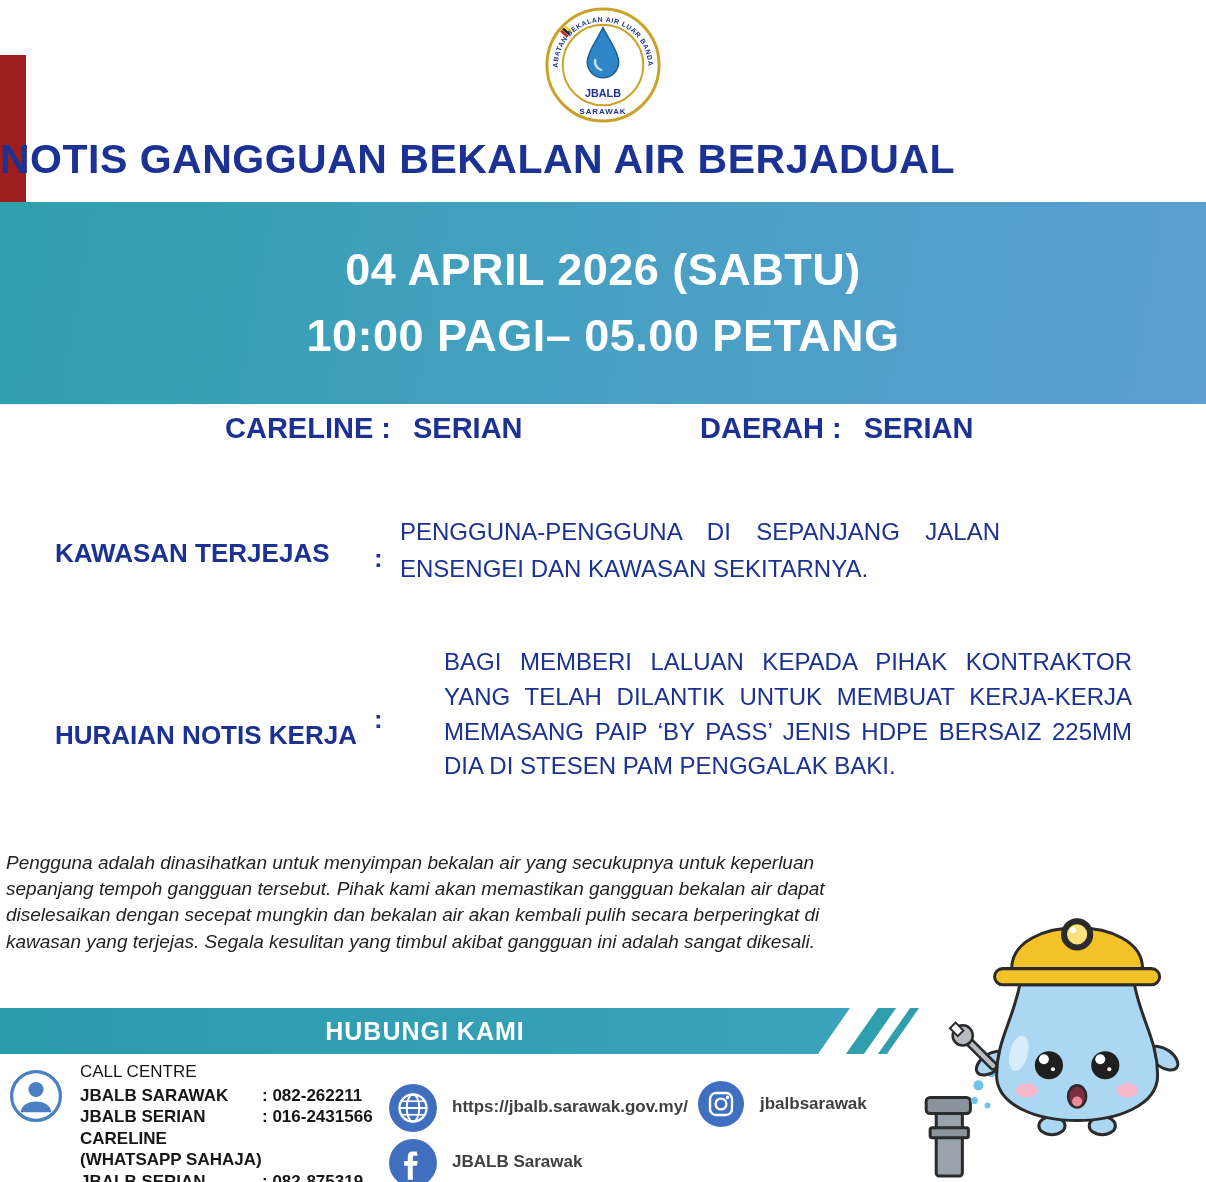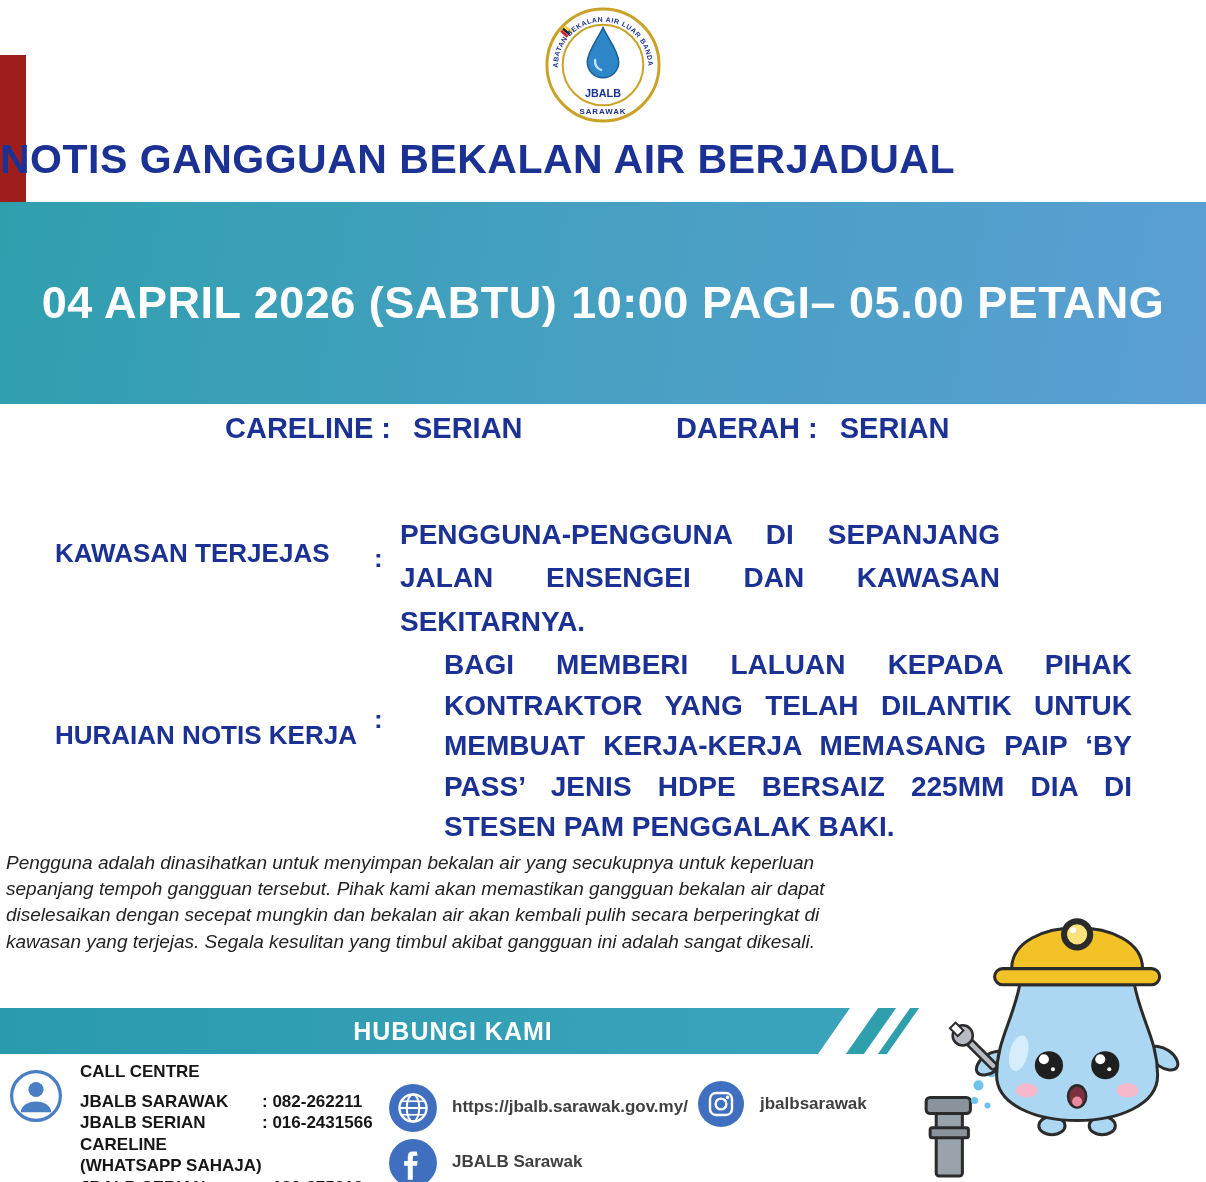--- a/index.html
+++ b/index.html
@@ -17,36 +17,36 @@
   
   .title{
     position:absolute;top:136px;left:0;width:100%;text-align:left;
     font-size:41px;font-weight:700;letter-spacing:.5px;color:#1b3193;
   }
 
   
   .banner{
     position:absolute;top:202px;left:0;width:1206px;height:202px;
     background:linear-gradient(100deg,#2f9fae 0%,#45a0c0 45%,#5b9fd4 100%);
-    display:flex;flex-direction:row;align-items:center;justify-content:center;gap:14px;
+    display:flex;flex-direction:column;align-items:center;justify-content:center;gap:14px;
   }
   .banner .line{color:#ffffff;font-size:45px;font-weight:800;letter-spacing:.5px;}
 
   
   .region{position:absolute;top:412px;left:0;width:100%;height:40px;font-size:29px;font-weight:800;}
   .region .grp{position:absolute;top:0;display:flex;}
   .region .grp.bahagian{left:225px;}
-  .region .grp.daerah{left:676px;text-align:right;}
+  .region .grp.daerah{left:700px;text-align:right;}
   .region .val{margin-left:22px;}
 
   
   .detail-label{position:absolute;left:55px;font-size:26px;font-weight:800;text-align:center;}
   .detail-colon{position:absolute;left:374px;font-size:26px;font-weight:800;}
   .detail-text{
-    position:absolute;font-size:28px;font-weight:700;line-height:1.55;
+    position:absolute;font-size:24px;font-weight:400;line-height:1.55;
     text-align:justify;color:#1b3193;
   }
   .lbl-kawasan{top:538px;}
   .col-kawasan{top:543px;}
   .txt-kawasan{left:400px;top:513px;width:600px;}
   .lbl-huraian{top:700px;margin-top:20px;}
   .col-huraian{top:704px;}
   .txt-huraian{left:400px;top:645px;width:688px;line-height:1.45;margin-left:44px;}
 
   
@@ -60,26 +60,26 @@
     position:absolute;left:0;top:1008px;width:880px;height:46px;
     background:linear-gradient(90deg,#2a9aad 0%,#3ba4bd 100%);
     clip-path:polygon(0 0,850px 0,818px 46px,0 46px);
   }
   .hk-stripe{position:absolute;top:1008px;height:46px;background:#2f9fae;transform:skewX(-35deg);}
   .hk-stripe.s1{left:862px;width:18px;}
   .hk-stripe.s2{left:894px;width:9px;}
   .hk-text{
     position:absolute;left:0;top:1008px;width:850px;height:46px;
     display:flex;align-items:center;justify-content:center;
-    color:#ffffff;font-size:25px;font-weight:800;letter-spacing:1px;margin-left:28px;
+    color:#ffffff;font-size:25px;font-weight:800;letter-spacing:1px;
   }
 
   
   .contact-block{position:absolute;left:80px;top:1062px;color:#161616;}
-  .cc-header{font-size:17px;font-weight:700;margin-bottom:9px;}
+  .cc-header{font-size:17px;font-weight:400;margin-bottom:3px;}
   .cc-row{display:flex;font-size:17px;font-weight:700;line-height:1.26;}
   .cc-row .nm{width:182px;flex:0 0 182px;}
   .icon-circ{position:absolute;}
   .link-text{position:absolute;font-size:17px;font-weight:800;color:#404040;}
   .web-text{left:452px;top:1097px;}
   .fb-text{left:452px;top:1152px;}
   .ig-text{left:760px;top:1094px;}
 
   
   .mascot{position:absolute;left:915px;top:872px;width:290px;height:312px;}

